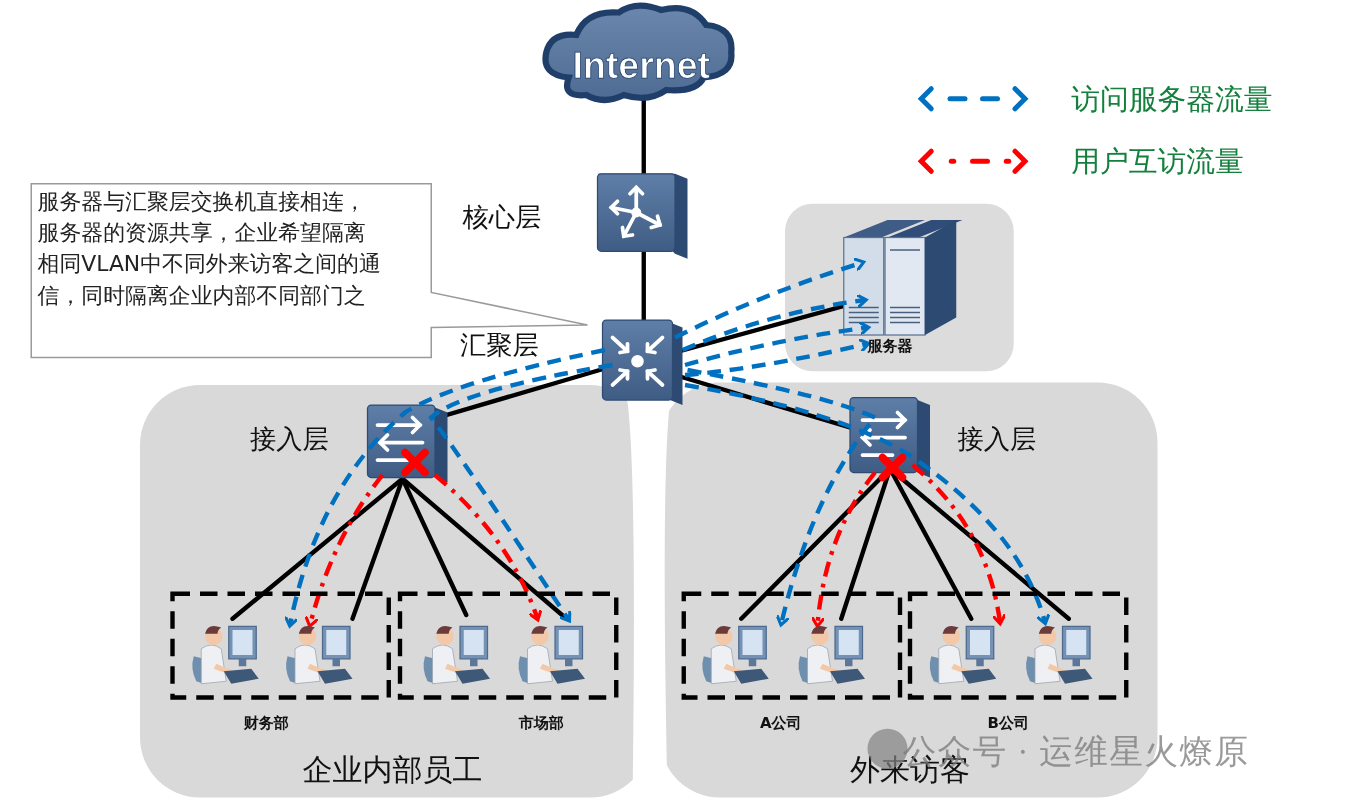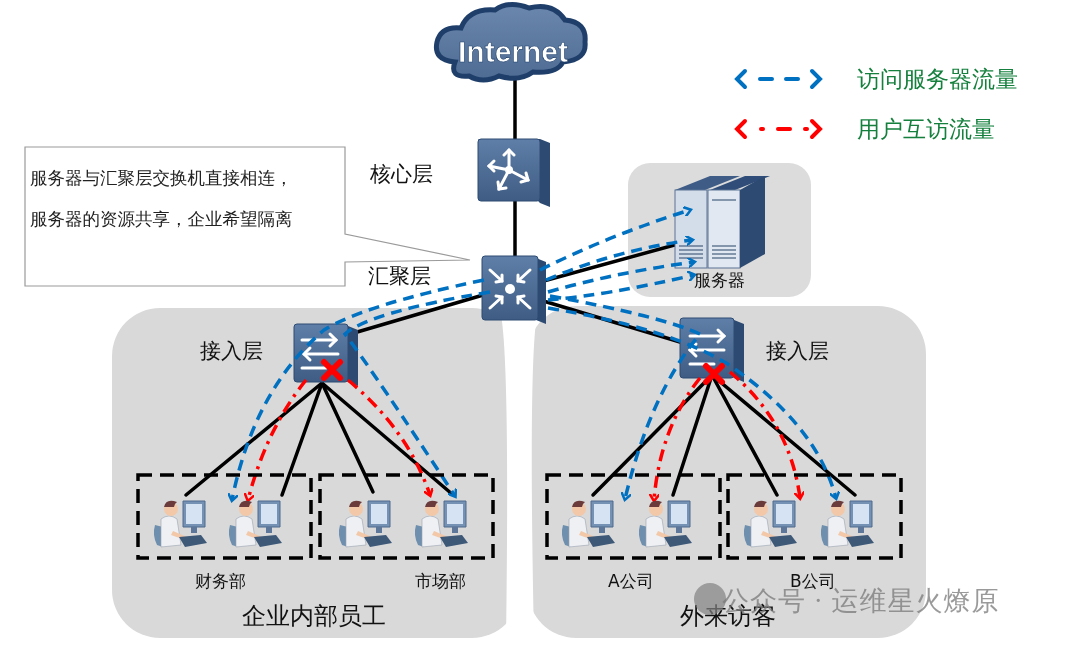--- a/index.html
+++ b/index.html
@@ -1,26 +1,26 @@
 <!DOCTYPE html>
 <html><head>
 <meta charset="utf-8">
 <style>
   html, body { margin: 0; padding: 0; background: #ffffff; }
   body { width: 1080px; height: 646px; position: relative; overflow: hidden;
          font-family: "DejaVu Sans", "Liberation Sans", sans-serif; }
   #stage { position: absolute; left: 0; top: 0; width: 1080px; height: 646px; }
   .lbl { position: absolute; font-family: "DejaVu Serif", "Liberation Serif", serif; color: #111; white-space: nowrap; }
   .layer-lbl { font-size: 21px; }
-  .grp-lbl { font-size: 17px; font-weight: normal; font-family: "DejaVu Sans", "Liberation Sans", sans-serif; }
+  .grp-lbl { font-size: 12px; font-weight: bold; font-family: "DejaVu Sans", "Liberation Sans", sans-serif; }
   .big-lbl { font-size: 24px; }
   .legend-text { position: absolute; font-size: 23px; color: #15803d; font-family: "DejaVu Sans", "Liberation Sans", sans-serif; white-space: nowrap; }
   #callout-text { position: absolute; left: 30px; top: 150px; width: 330px; font-size: 17.5px; line-height: 25px; color: #222;
                   font-family: "DejaVu Sans", "Liberation Sans", sans-serif; }
-  #callout-text div { white-space: nowrap; margin-top: 16px; }
+  #callout-text div { white-space: nowrap; }
   #watermark { position: absolute; left: 722px; top: 583px; font-size: 27px; color: rgba(120,120,120,0.75); white-space: nowrap;
                font-family: Liberation Serif, serif; letter-spacing: 1px; }
   #wm-icon { position: absolute; left: 694px; top: 583px; width: 32px; height: 32px; border-radius: 50%; background: rgba(130,130,130,0.7); }
 </style>
 </head>
 <body>
 
 <svg id="stage" width="1080" height="646" viewBox="0 0 1080 646" xmlns="http://www.w3.org/2000/svg">
   <defs>
     <linearGradient id="devFace" x1="0" y1="0" x2="0" y2="1">
@@ -225,20 +225,22 @@
       <path d="M812,121 l8,8 l-8,8"></path>
   </g>
 </svg>
 
 <div class="legend-text" style="left:857px; top:64px;">访问服务器流量</div>
 <div class="legend-text" style="left:857px; top:114px;">用户互访流量</div>
 
 <div id="callout-text">
   <div>服务器与汇聚层交换机直接相连，</div>
   <div>服务器的资源共享，企业希望隔离</div>
+  <div>相同VLAN中不同外来访客之间的通</div>
+  <div>信，同时隔离企业内部不同部门之</div>
 </div>
 
 <div class="lbl layer-lbl" style="left:370px; top:160px;text-align:center;">核心层</div>
 <div class="lbl layer-lbl" style="left:368px; top:262px;">汇聚层</div>
 <div class="lbl layer-lbl" style="left:200px; top:337px;">接入层</div>
 <div class="lbl layer-lbl" style="left:766px; top:337px;">接入层</div>
 <div class="lbl grp-lbl" style="left:694px; top:269px; font-family:'DejaVu Serif','Liberation Serif',serif;">服务器</div>
 
 <div class="lbl grp-lbl" style="left:195px; top:570px; font-family:'DejaVu Serif','Liberation Serif',serif;">财务部</div>
 <div class="lbl grp-lbl" style="left:385px; top:570px; font-family:'DejaVu Serif','Liberation Serif',serif;margin-left:30px;">市场部</div>

